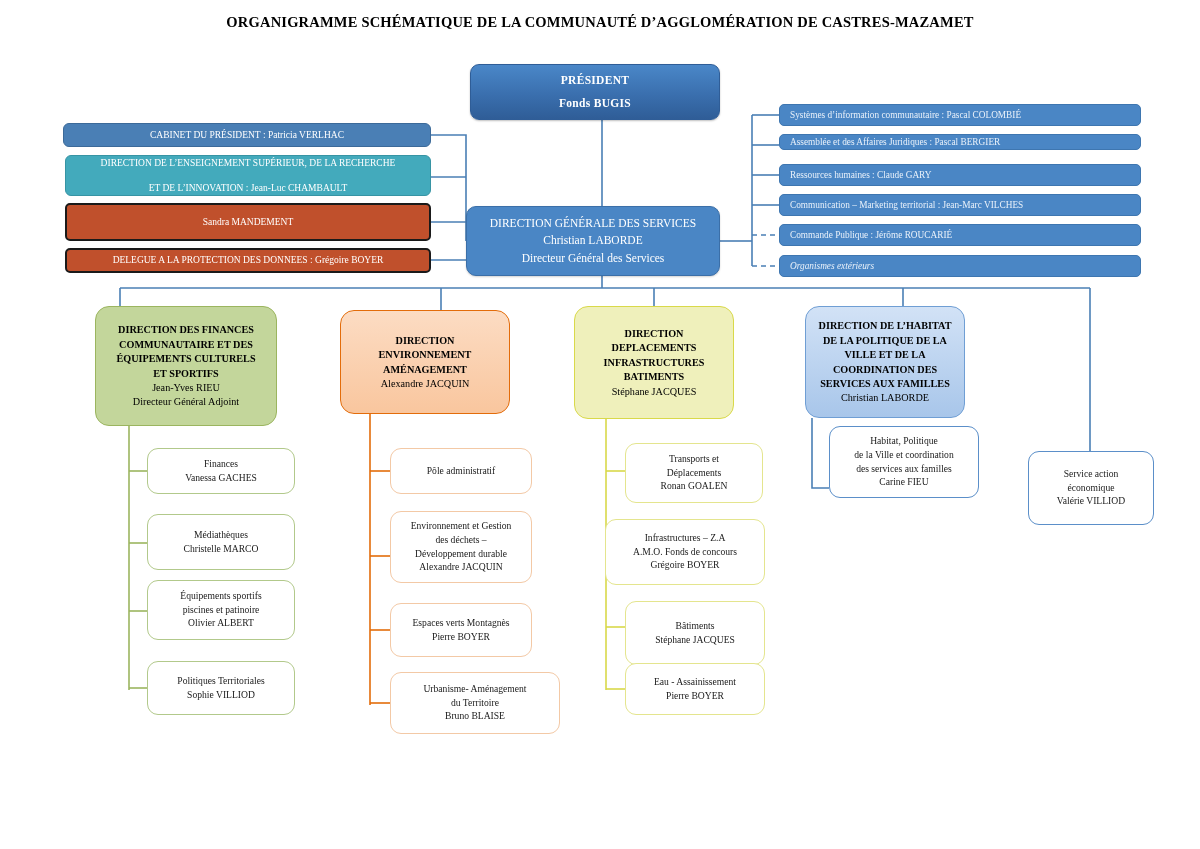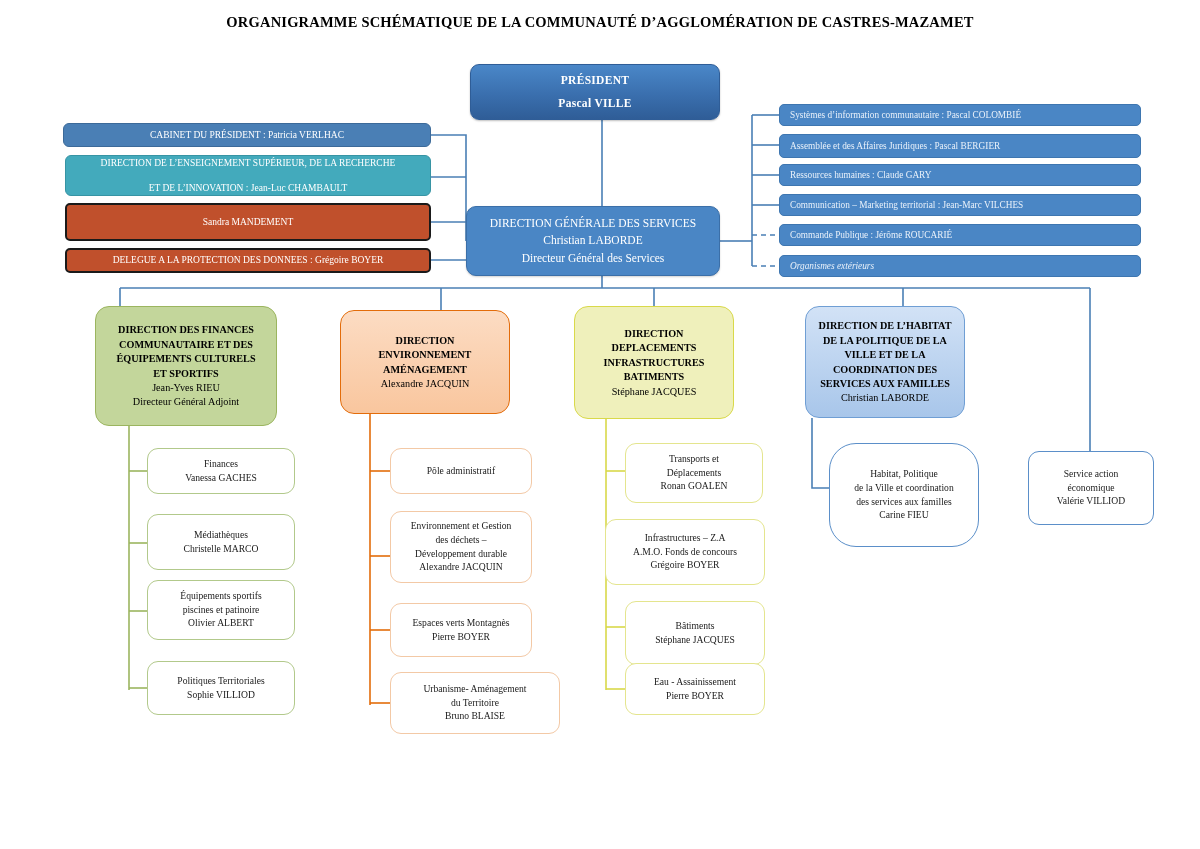--- a/index.html
+++ b/index.html
@@ -140,21 +140,21 @@
 
     <g fill="none" stroke="#4a7fb5" stroke-width="1.6">
       <path d="M812,418 L812,488 L829,488"></path>
     </g>
   </svg>
 
   <div class="title">ORGANIGRAMME SCHÉMATIQUE DE LA COMMUNAUTÉ D’AGGLOMÉRATION DE CASTRES-MAZAMET</div>
 
   <div class="box pres" style="left:470px;top:64px;width:250px;height:56px;">
     <span class="ln">PRÉSIDENT</span>
-    <span class="ln">Pascal VILLE</span>
+    <span class="ln">Fonds BUGIS</span>
   </div>
 
   <div class="box dgs" style="left:466px;top:206px;width:254px;height:70px;">
     <span class="ln">DIRECTION GÉNÉRALE DES SERVICES</span>
     <span class="ln">Christian LABORDE</span>
     <span class="ln">Directeur Général des Services</span>
   </div>
 
   <div class="box staff blue" style="left:63px;top:123px;width:368px;height:24px;align-items:flex-end;">
     <span class="ln">CABINET DU PRÉSIDENT : Patricia VERLHAC</span>
@@ -169,21 +169,21 @@
     <span class="ln">Sandra MANDEMENT</span>
   </div>
 
   <div class="box staff red" style="left:65px;top:248px;width:366px;height:25px;">
     <span class="ln">DELEGUE A LA PROTECTION DES DONNEES : Grégoire BOYER</span>
   </div>
 
   <div class="box svcbox" style="left:779px;top:104px;width:362px;height:22px;">
     <span class="ln">Systèmes d’information communautaire : Pascal COLOMBIÉ</span>
   </div>
-  <div class="box svcbox" style="left:779px;top:134px;width:362px;height:24px;">
+  <div class="box svcbox" style="left:779px;top:134px;width:362px;height:16px;">
     <span class="ln">Assemblée et des Affaires Juridiques : Pascal BERGIER</span>
   </div>
   <div class="box svcbox" style="left:779px;top:164px;width:362px;height:22px;">
     <span class="ln">Ressources humaines : Claude GARY</span>
   </div>
   <div class="box svcbox" style="left:779px;top:194px;width:362px;height:22px;">
     <span class="ln">Communication – Marketing territorial : Jean-Marc VILCHES</span>
   </div>
   <div class="box svcbox" style="left:779px;top:224px;width:362px;height:22px;">
     <span class="ln">Commande Publique : Jérôme ROUCARIÉ</span>
@@ -270,21 +270,21 @@
   </div>
 
   <div class="box dir lblue" style="left:805px;top:306px;width:160px;height:112px;">
     <span class="ln hd">DIRECTION DE L’HABITAT</span>
     <span class="ln hd">DE LA POLITIQUE DE LA</span>
     <span class="ln hd">VILLE ET DE LA</span>
     <span class="ln hd">COORDINATION DES</span>
     <span class="ln hd">SERVICES AUX FAMILLES</span>
     <span class="ln">Christian LABORDE</span>
   </div>
-  <div class="box leaf blue" style="left:829px;top:443px;width:150px;height:104px;border-radius:27px;">
+  <div class="box leaf blue" style="left:829px;top:426px;width:150px;height:72px;">
     <span class="ln">Habitat, Politique</span>
     <span class="ln">de la Ville et coordination</span>
     <span class="ln">des services aux familles</span>
     <span class="ln">Carine FIEU</span>
   </div>
 
   <div class="box leaf blue" style="left:1028px;top:451px;width:126px;height:74px;">
     <span class="ln">Service action</span>
     <span class="ln">économique</span>
     <span class="ln">Valérie VILLIOD</span>

